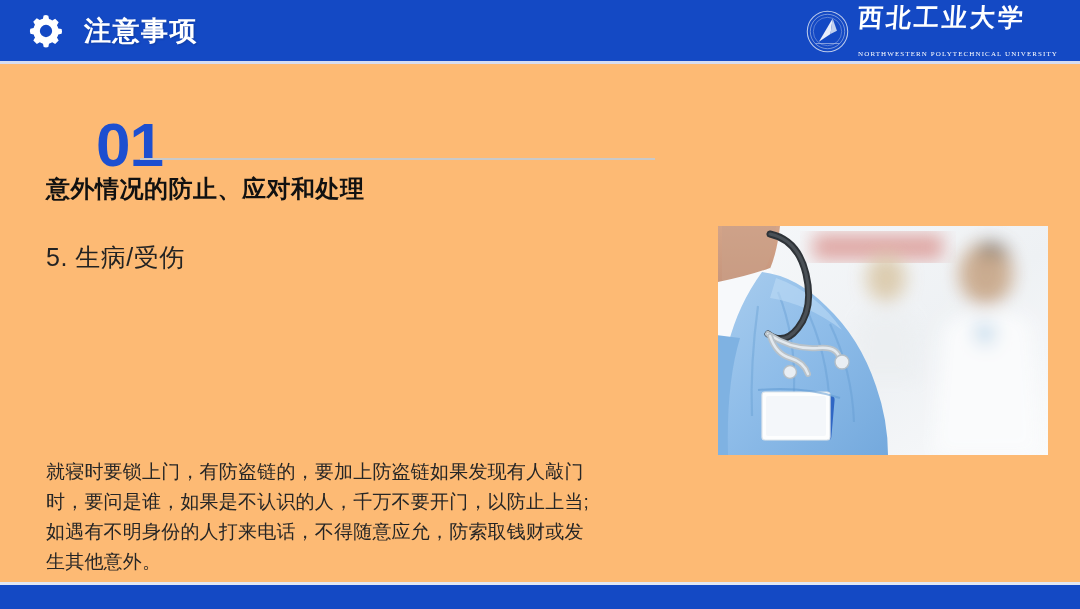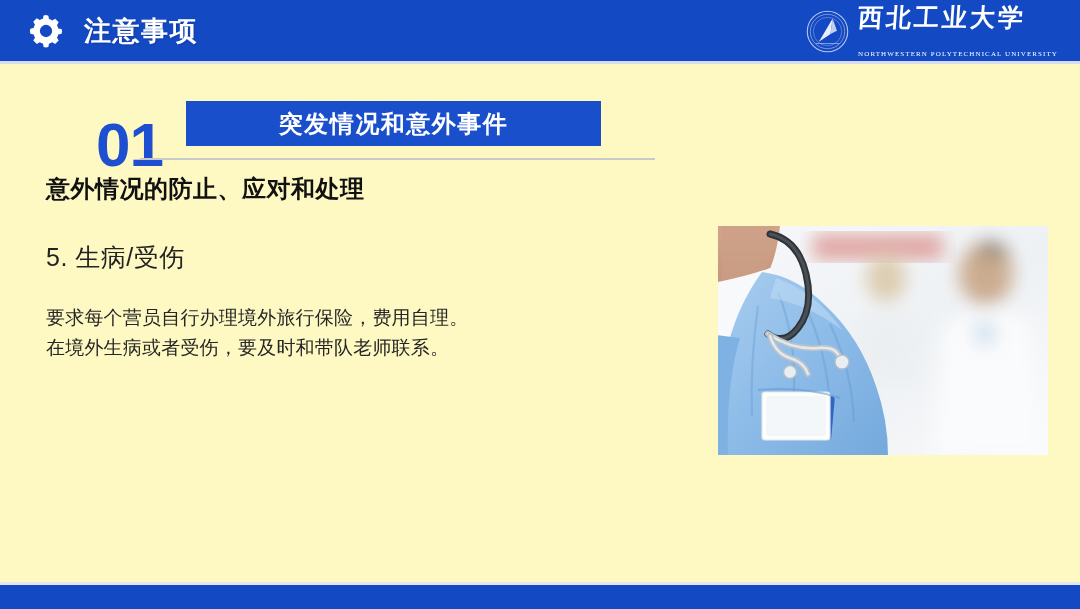--- a/index.html
+++ b/index.html
@@ -11,21 +11,21 @@
     height: 609px;
     overflow: hidden;
     background: #ffffff;
     font-family: "Liberation Sans", "DejaVu Sans", sans-serif;
     -webkit-font-smoothing: antialiased;
   }
   .slide {
     position: relative;
     width: 1080px;
     height: 609px;
-    background: #fef9c3;
+    background: #fdba74;
   }
 
   
   .header-bar {
     position: absolute;
     left: 0; top: 0;
     width: 1080px;
     height: 61px;
     background: #1449c4;
     display: flex;
@@ -242,33 +242,32 @@
       </svg>
       <div class="logo-text-block">
         <div class="logo-cn">西北工业大学</div>
         <div class="logo-en">NORTHWESTERN POLYTECHNICAL UNIVERSITY</div>
       </div>
     </div>
   </div>
   <div class="header-underline"></div>
 
   <div class="section-number">01</div>
-  <div class="section-banner">
-    <span class="section-banner-text">突发情况和意外事件</span>
+  <div class="section-rule"></div>
+
+  <div class="subtitle">意外情况的防止、应对和处理</div>
+
+  <div class="item-head-1">5. 生病/受伤</div>
+
+  <div class="para-2">
+    <span class="para-line">就寝时要锁上门，有防盗链的，要加上防盗链如果发现有人敲门</span>
+    <span class="para-line">时，要问是谁，如果是不认识的人，千万不要开门，以防止上当;</span>
+    <span class="para-line">如遇有不明身份的人打来电话，不得随意应允，防索取钱财或发</span>
+    <span class="para-line">生其他意外。</span>
   </div>
-  <div class="section-rule"></div>
-
-  <div class="subtitle">意外情况的防止、应对和处理</div>
-
-  <div class="item-head-1">5. 生病/受伤</div>
-  <div class="para-1">
-    <span class="para-line">要求每个营员自行办理境外旅行保险，费用自理。</span>
-    <span class="para-line">在境外生病或者受伤，要及时和带队老师联系。</span>
-  </div>
-
 
   <div class="photo">
     <svg viewBox="0 0 330 229" preserveAspectRatio="none">
       <defs>
         <linearGradient id="bgG" x1="0" y1="0" x2="1" y2="1">
           <stop offset="0%" stop-color="#f6f8fa"></stop>
           <stop offset="55%" stop-color="#eef1f4"></stop>
           <stop offset="100%" stop-color="#f9fafb"></stop>
         </linearGradient>
         <linearGradient id="scrubG" x1="0" y1="0" x2="1" y2="1">

